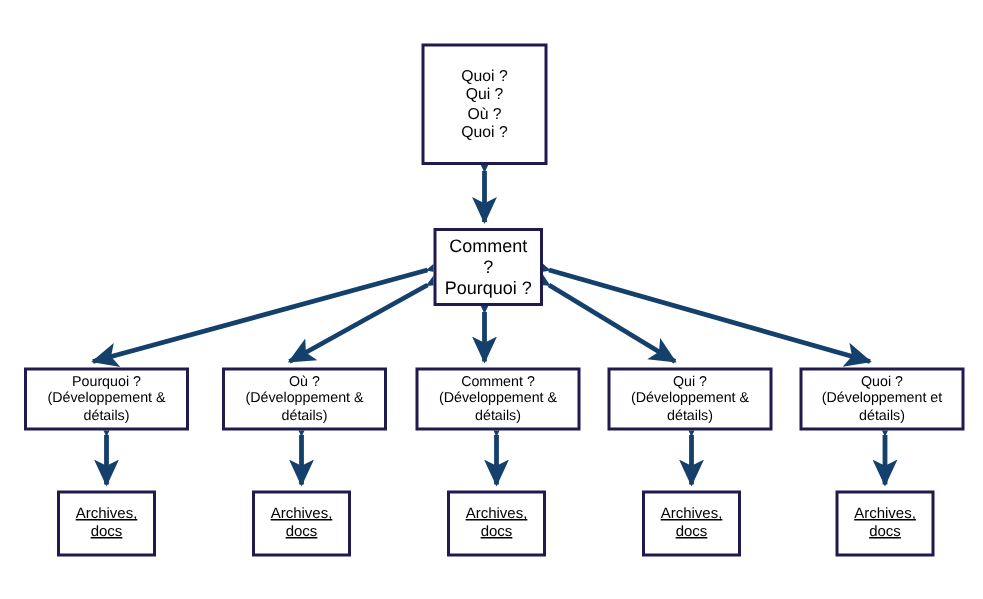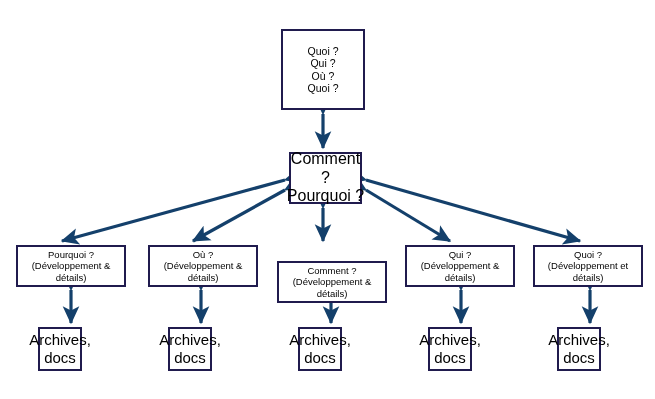--- a/index.html
+++ b/index.html
@@ -47,37 +47,38 @@
     top: 29px;
     width: 84px;
     height: 81px;
     font-size: 10.5px;
   }
   #node-center {
     left: 289px;
     top: 152px;
     width: 73px;
     height: 52px;
-    font-size: 16px;
+    font-size: 12px;
   }
   .node-mid {
     width: 110px;
     height: 42px;
     top: 245px;
     font-size: 9.5px;
   }
   .node-leaf {
-    width: 44px;
+    width: 66px;
     height: 44px;
     top: 327px;
-    font-size: 15px;
+    font-size: 10px;
+    text-decoration: underline;
   }
   .mid-0 { left: 16px; }
   .mid-1 { left: 148px; }
-  .mid-2 { left: 277px; margin-top: 16px; }
+  .mid-2 { left: 277px; }
   .mid-3 { left: 405px; }
   .mid-4 { left: 533px; }
   .leaf-0 { left: 38px; }
   .leaf-1 { left: 168px; }
   .leaf-2 { left: 298px; }
   .leaf-3 { left: 428px; }
   .leaf-4 { left: 557px; }
 </style>
 </head>
 <body>

